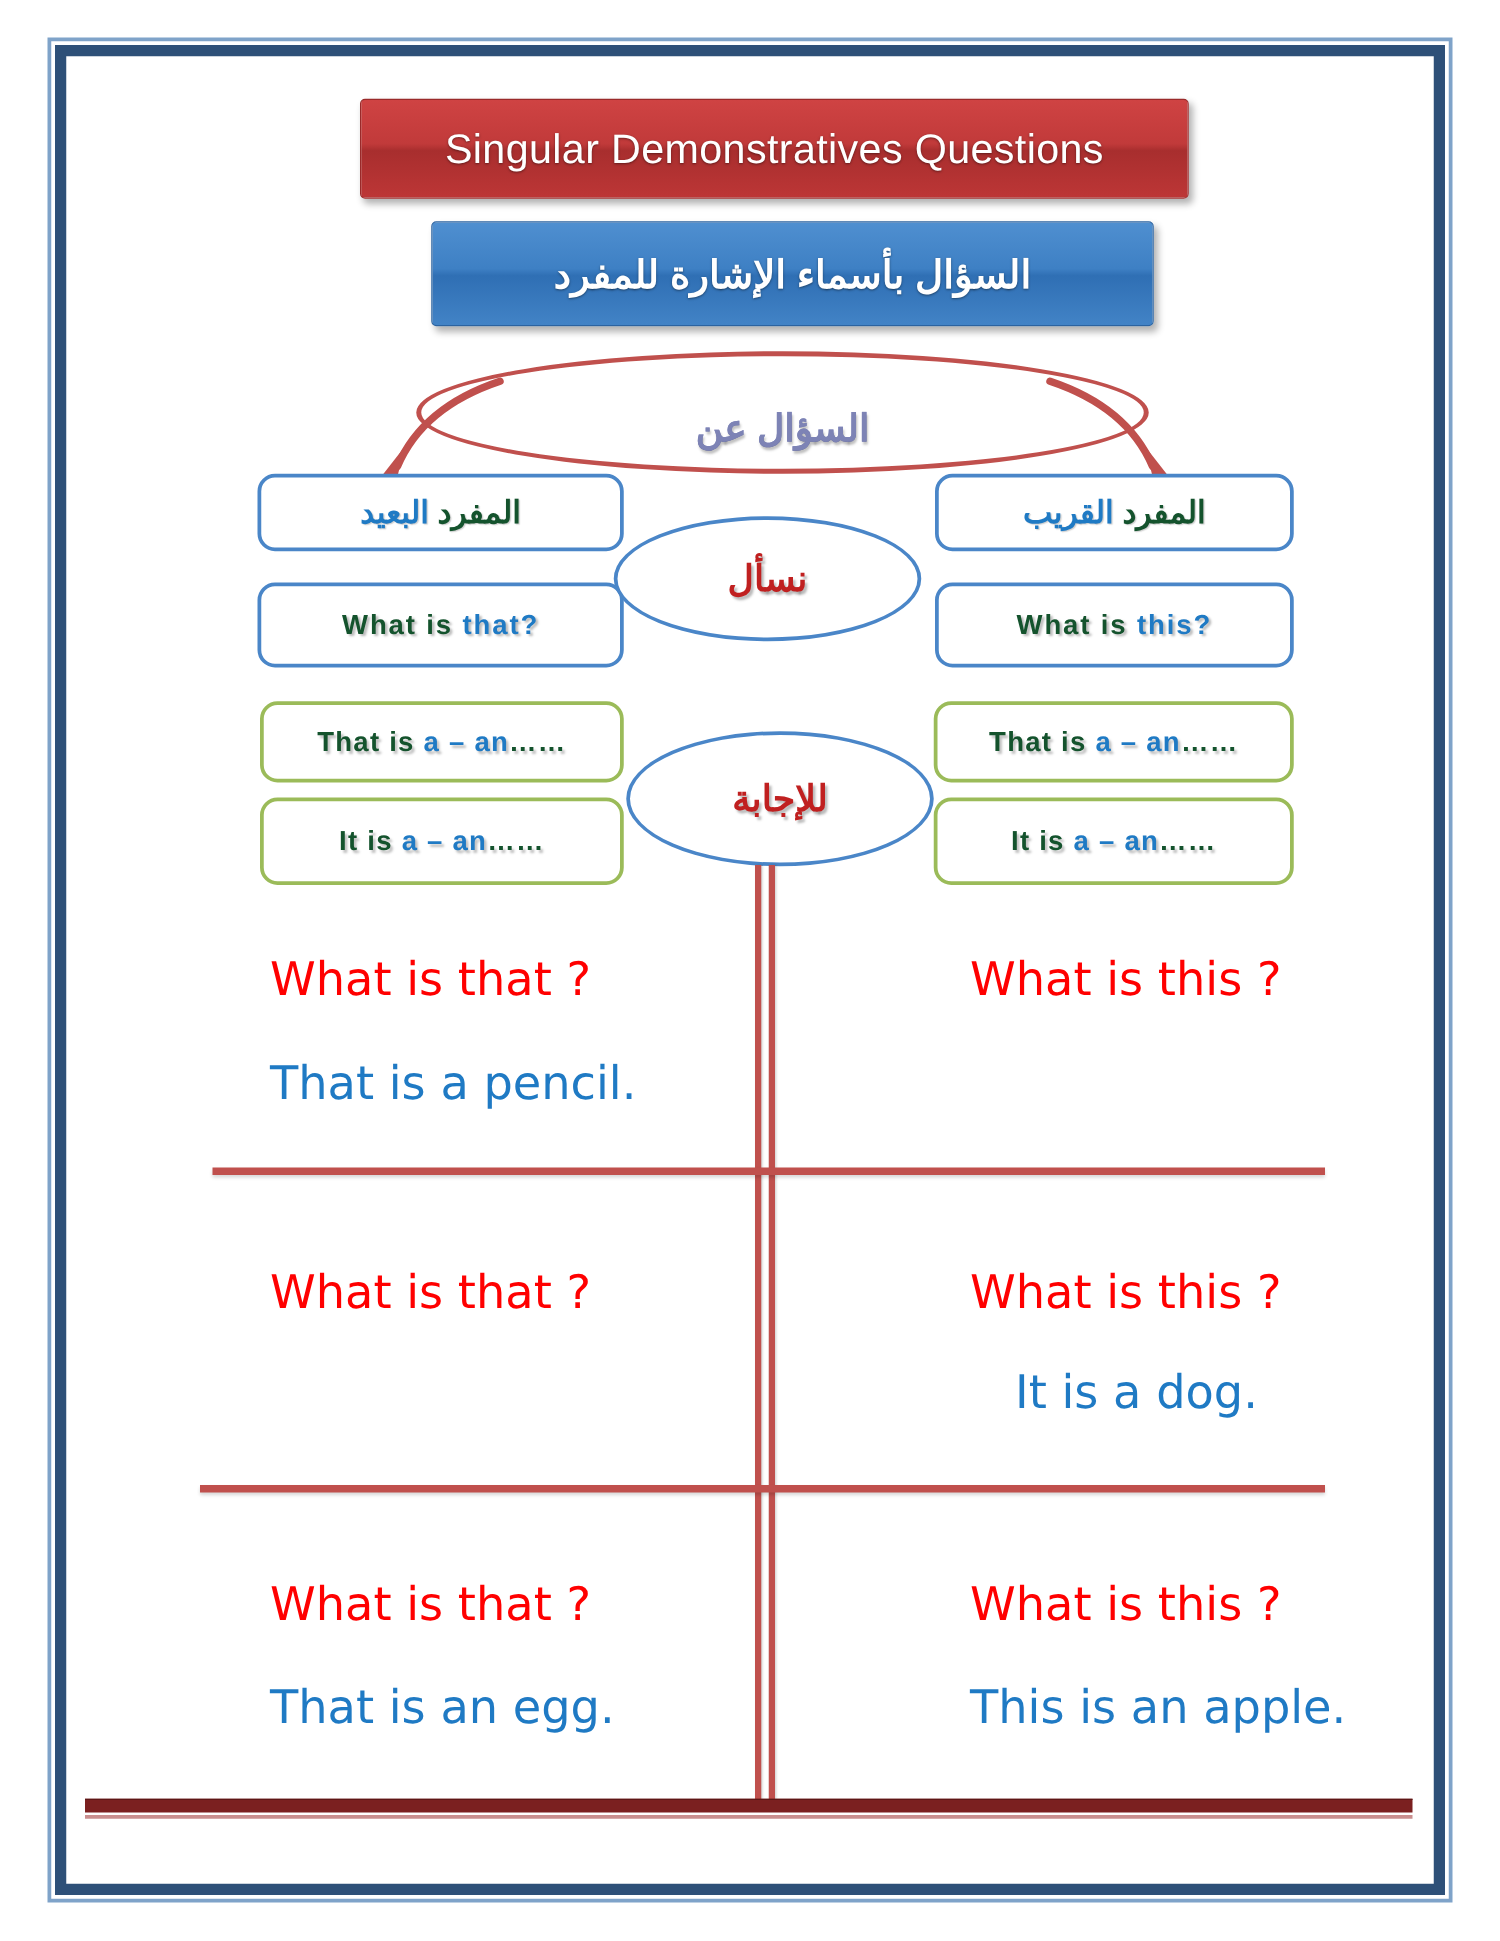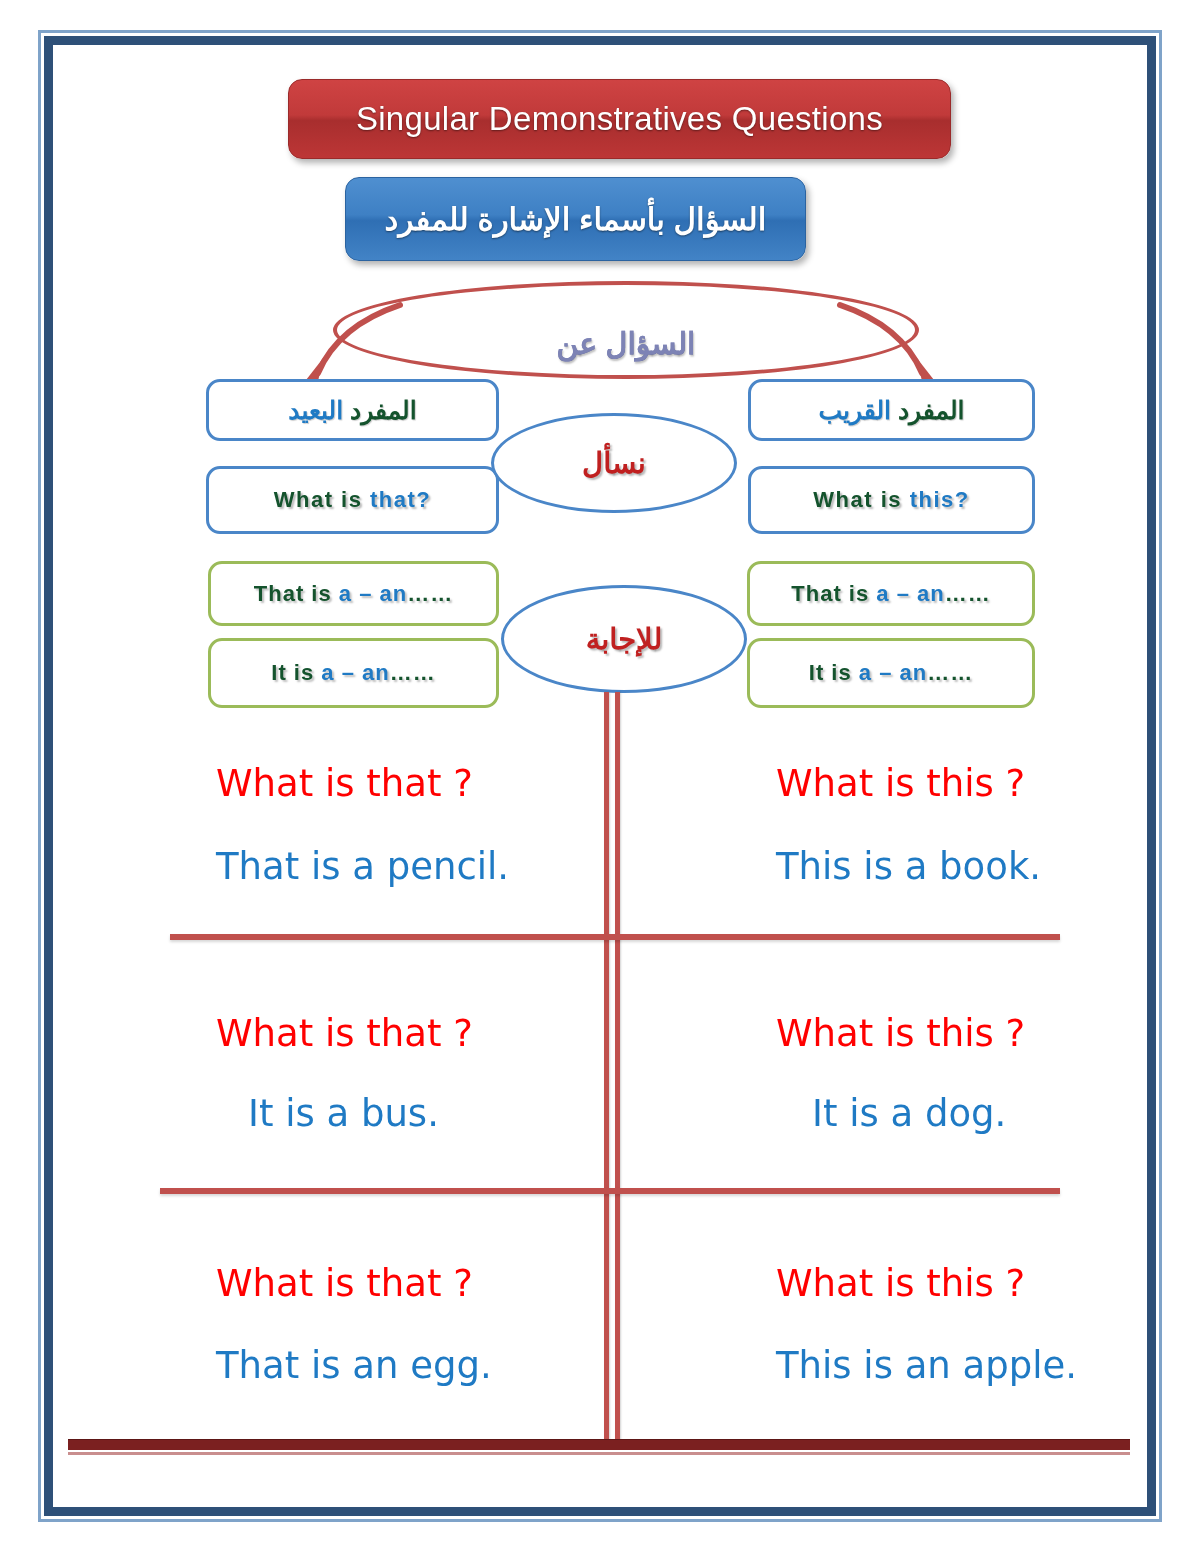--- a/index.html
+++ b/index.html
@@ -39,39 +39,39 @@
     box-sizing: border-box;
   }
 
   
   .banner {
     position: absolute;
     box-sizing: border-box;
     display: flex;
     align-items: center;
     justify-content: center;
-    border-radius: 14px;
+    border-radius: 4px;
     color: #ffffff;
     text-shadow: 0 1px 2px rgba(0,0,0,0.45);
   }
   .banner-en {
     left: 288px;
     top: 79px;
     width: 663px;
     height: 80px;
     background: linear-gradient(180deg, #cf4343 0%, #c13a3a 45%, #a82e2e 52%, #bd3636 100%);
     border: 1px solid #9a2a2a;
     box-shadow: 3px 4px 6px rgba(0,0,0,0.30);
     font-size: 33px;
     letter-spacing: 0.3px;
   }
   .banner-ar {
     left: 345px;
     top: 177px;
-    width: 461px;
+    width: 578px;
     height: 84px;
     background: linear-gradient(180deg, #4f8fd0 0%, #3e80c4 45%, #2f6fb4 52%, #4283c6 100%);
     border: 1px solid #2b63a0;
     box-shadow: 3px 4px 6px rgba(0,0,0,0.30);
     font-size: 31px;
     font-weight: bold;
     direction: rtl;
   }
 
   
@@ -332,24 +332,22 @@
     <span class="l"></span>
     <span class="r"></span>
   </div>
 
   <div class="hline hline-1"></div>
   <div class="hline hline-2"></div>
 
   <div class="ex-q" style="left:216px; top:762px;">What is that ?</div>
   <div class="ex-a" style="left:216px; top:845px;">That is a pencil.</div>
   <div class="ex-q" style="left:776px; top:762px;">What is this ?</div>
-  <div class="ex-a" style="left:776px; top:845px;">This is a book.</div>
 
   <div class="ex-q" style="left:216px; top:1012px;">What is that ?</div>
-  <div class="ex-a" style="left:248px; top:1092px;">It is a bus.</div>
   <div class="ex-q" style="left:776px; top:1012px;">What is this ?</div>
   <div class="ex-a" style="left:812px; top:1092px;">It is a dog.</div>
 
   <div class="ex-q" style="left:216px; top:1262px;">What is that ?</div>
   <div class="ex-a" style="left:216px; top:1344px;">That is an egg.</div>
   <div class="ex-q" style="left:776px; top:1262px;">What is this ?</div>
   <div class="ex-a" style="left:776px; top:1344px;">This is an apple.</div>
 
   <div class="bottom-bar"></div>
   <div class="bottom-bar-2"></div>

